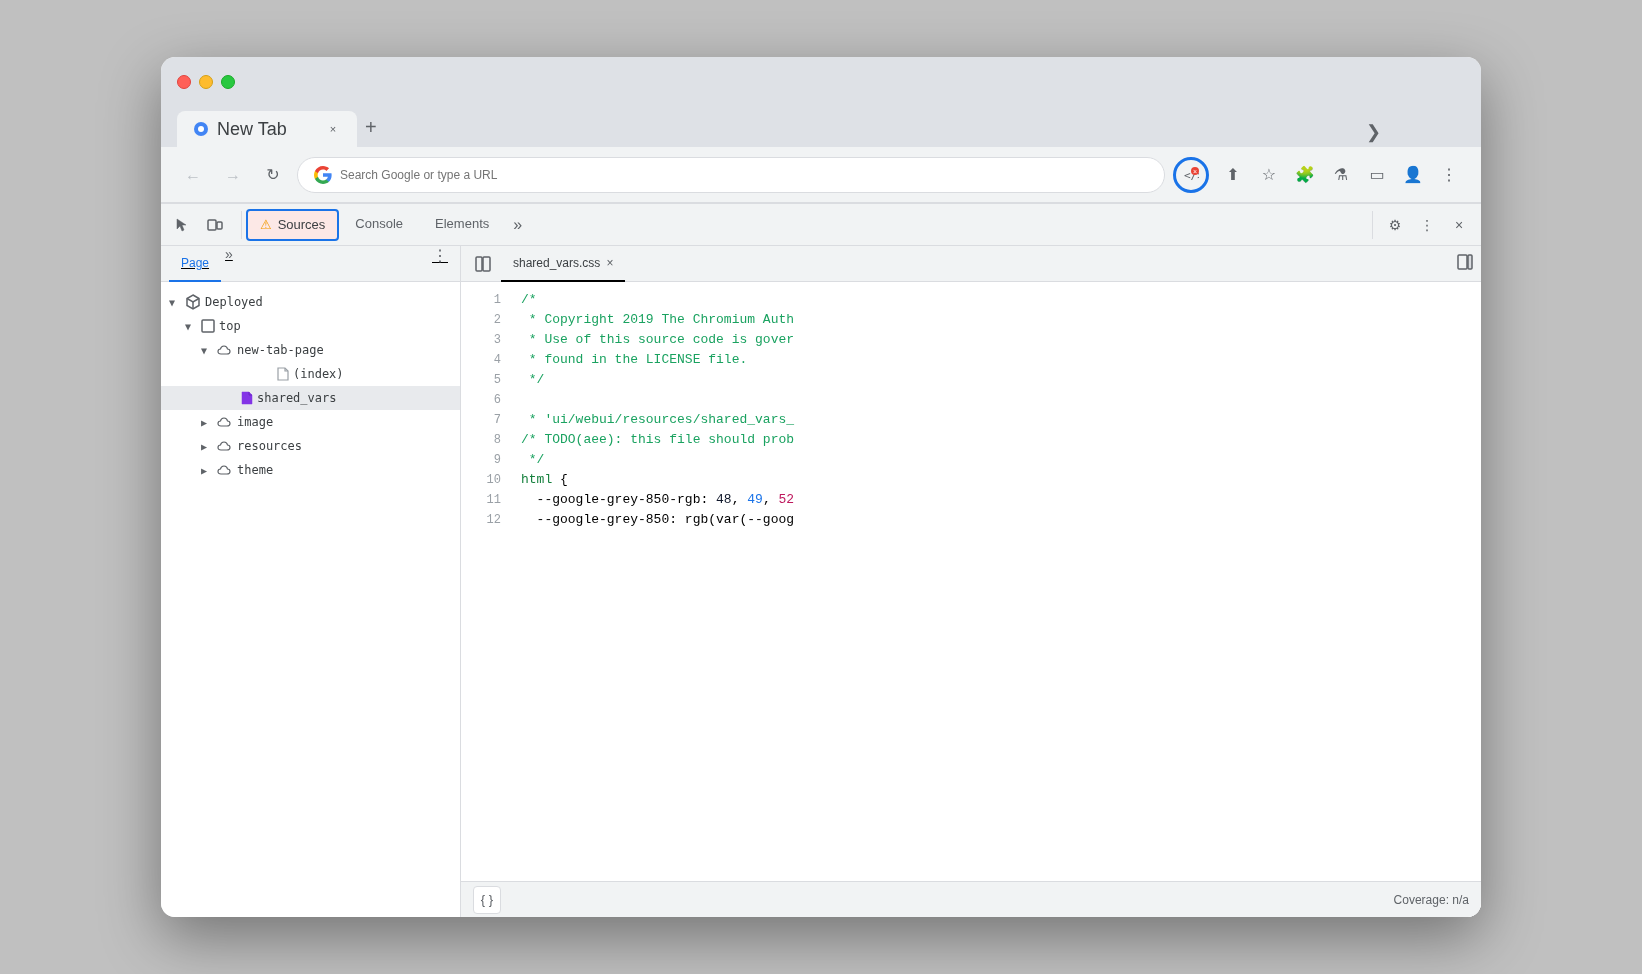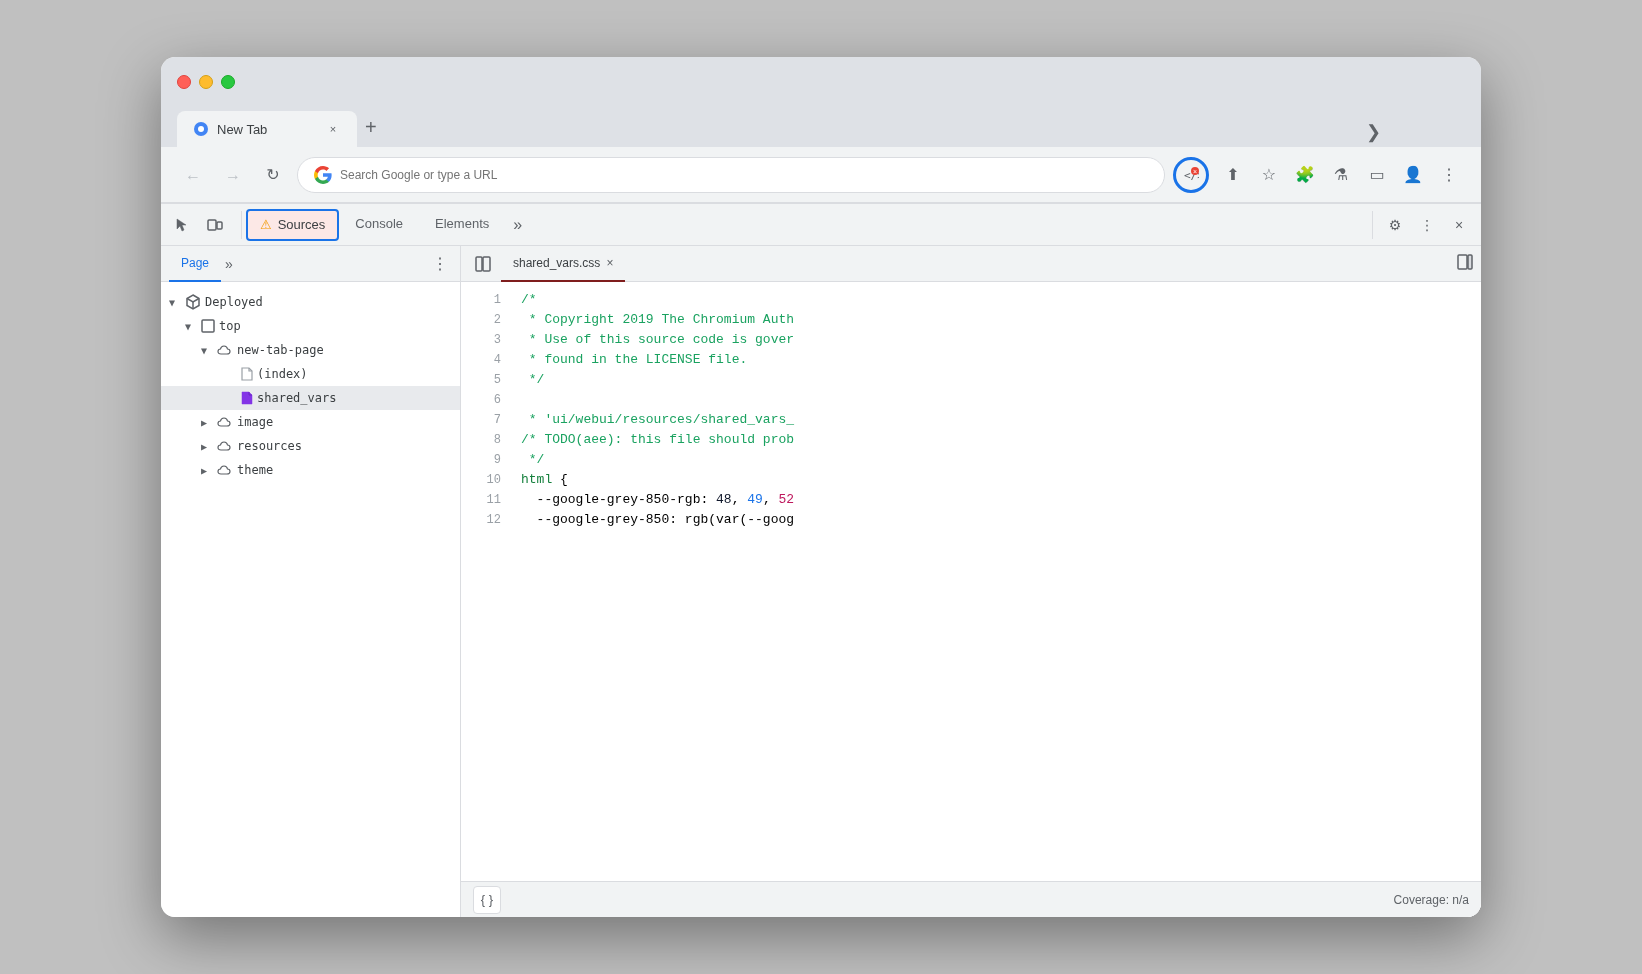--- a/index.html
+++ b/index.html
@@ -70,21 +70,21 @@
       min-width: 180px;
       position: relative;
     }
 
     .tab-favicon {
       width: 16px;
       height: 16px;
     }
 
     .tab-title {
-      font-size: 13px;
+      font-size: 18px;
       color: #3c4043;
       flex: 1;
     }
 
     .tab-close {
       width: 16px;
       height: 16px;
       border-radius: 50%;
       display: flex;
       align-items: center;
@@ -305,25 +305,25 @@
     
     .sources-left {
       width: 300px;
       border-right: 1px solid #dadce0;
       display: flex;
       flex-direction: column;
     }
 
     .sources-left-tabs {
       display: flex;
-      align-items: center;
       background: #f1f3f4;
       border-bottom: 1px solid #dadce0;
       height: 36px;
       padding: 0 8px;
+      text-decoration: underline;
     }
 
     .sources-left-tab {
       padding: 0 12px;
       height: 36px;
       display: flex;
       align-items: center;
       font-size: 12px;
       color: #5f6368;
       cursor: pointer;
@@ -399,21 +399,21 @@
     }
 
     .sources-file-tab {
       display: flex;
       align-items: center;
       gap: 6px;
       padding: 0 12px;
       height: 36px;
       font-size: 12px;
       color: #3c4043;
-      border-bottom: 2px solid #7f1d1d;
+      border-bottom: 2px solid #000000;
       cursor: pointer;
     }
 
     .sources-file-tab-close {
       font-size: 12px;
       color: #5f6368;
       cursor: pointer;
     }
 
     .sources-right-collapse {
@@ -653,21 +653,21 @@
 
             <div class="tree-item" style="padding-left: 40px;">
               <span class="tree-arrow">▼</span>
 
               <svg width="16" height="12" viewBox="0 0 16 12">
                 <path d="M4,10 Q1,10 1,7.5 Q1,5 3.5,5 Q4,2 7,2 Q10,2 10.5,5 Q13,5 13,7.5 Q13,10 10,10 Z" fill="none" stroke="#5f6368" stroke-width="1.2"></path>
               </svg>
               <span class="tree-label">new-tab-page</span>
             </div>
 
-            <div class="tree-item" style="padding-left: 64px;">
+            <div class="tree-item" style="padding-left: 100px;">
               <span class="tree-arrow" style="visibility:hidden;">▶</span>
 
               <svg width="12" height="14" viewBox="0 0 12 14">
                 <path d="M1,1 L8,1 L11,4 L11,13 L1,13 Z" fill="none" stroke="#9aa0a6" stroke-width="1.2"></path>
                 <path d="M8,1 L8,4 L11,4" fill="none" stroke="#9aa0a6" stroke-width="1.2"></path>
               </svg>
               <span class="tree-label">(index)</span>
             </div>
 
             <div class="tree-item selected" style="padding-left: 64px;">

